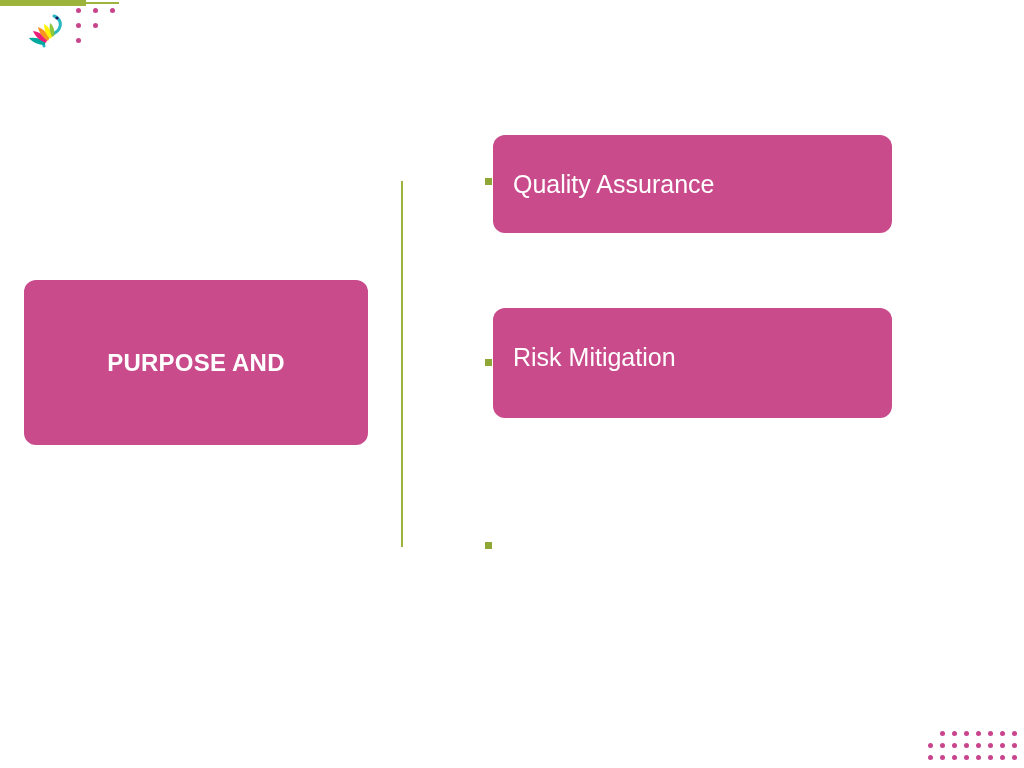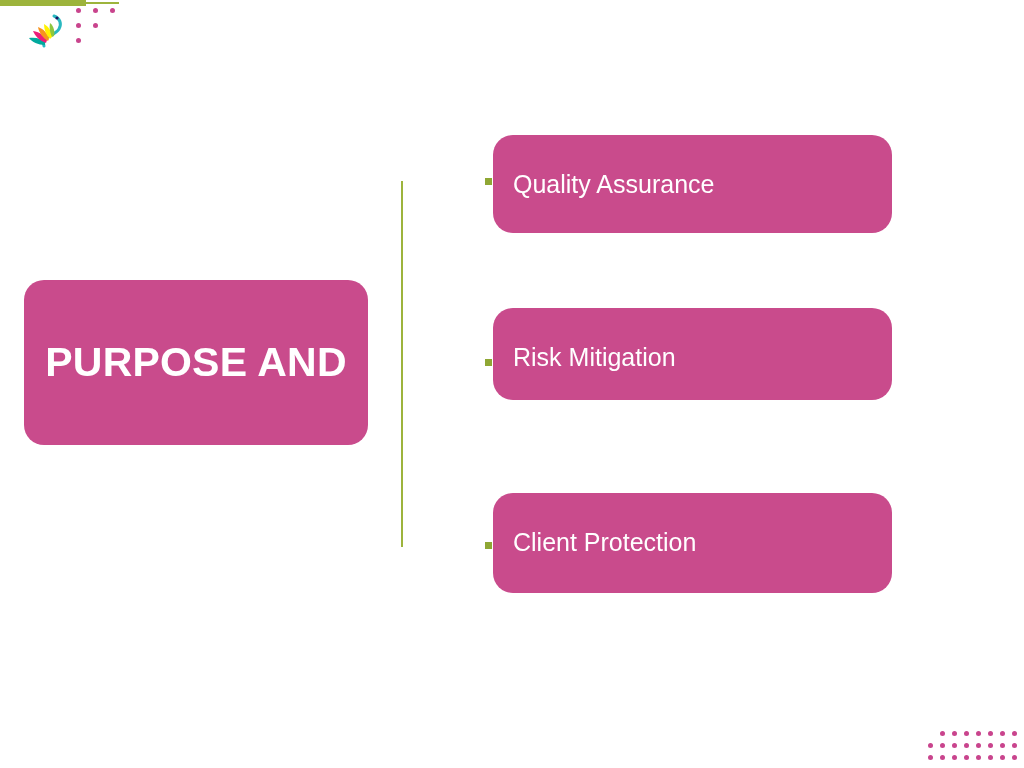--- a/index.html
+++ b/index.html
@@ -53,57 +53,57 @@
     width: 5px;
     height: 5px;
     border-radius: 50%;
     background: #C9448D;
   }
 
   
   .node {
     position: absolute;
     background: #C94B8C;
-    border-radius: 20px;
+    border-radius: 12px;
     box-sizing: border-box;
     color: #ffffff;
   }
   .node-main {
     left: 24px;
     top: 280px;
     width: 344px;
     height: 165px;
     display: flex;
     flex-direction: column;
     align-items: center;
     justify-content: center;
   }
   .node-main .main-line {
-    font-size: 41px;
+    font-size: 24px;
     font-weight: bold;
     line-height: 1.55;
     letter-spacing: 0.2px;
     white-space: nowrap;
     text-align: center;
   }
   .node-child {
     left: 493px;
     width: 399px;
     display: flex;
     align-items: flex-start;
     padding: 36px 0 0 20px;
   }
   .node-child .child-label {
     font-size: 25px;
     font-weight: normal;
     line-height: 1.1;
     white-space: nowrap;
   }
   #node-qa   { top: 135px; height: 98px; }
-  #node-risk { top: 308px; height: 92px; }
+  #node-risk { top: 308px; height: 110px; }
   #node-prot { top: 493px; height: 100px; }
 
   
   .conn {
     position: absolute;
     background: #9DB43C;
   }
   .conn-v {
     left: 401px;
     top: 181px;
@@ -169,23 +169,20 @@
   <div class="arrow-head" id="arrow-bot"></div>
 
   <div class="node node-child" id="node-qa">
     <span class="child-label">Quality Assurance</span>
   </div>
 
   <div class="node node-child" id="node-risk">
     <span class="child-label">Risk Mitigation</span>
   </div>
 
-  <div class="node node-child" id="node-prot">
-    <span class="child-label">Client Protection</span>
-  </div>
 
   <div class="dots-bottom">
     <span class="dot" style="left:12px; top:0px;"></span>
     <span class="dot" style="left:24px; top:0px;"></span>
     <span class="dot" style="left:36px; top:0px;"></span>
     <span class="dot" style="left:48px; top:0px;"></span>
     <span class="dot" style="left:60px; top:0px;"></span>
     <span class="dot" style="left:72px; top:0px;"></span>
     <span class="dot" style="left:84px; top:0px;"></span>
 

